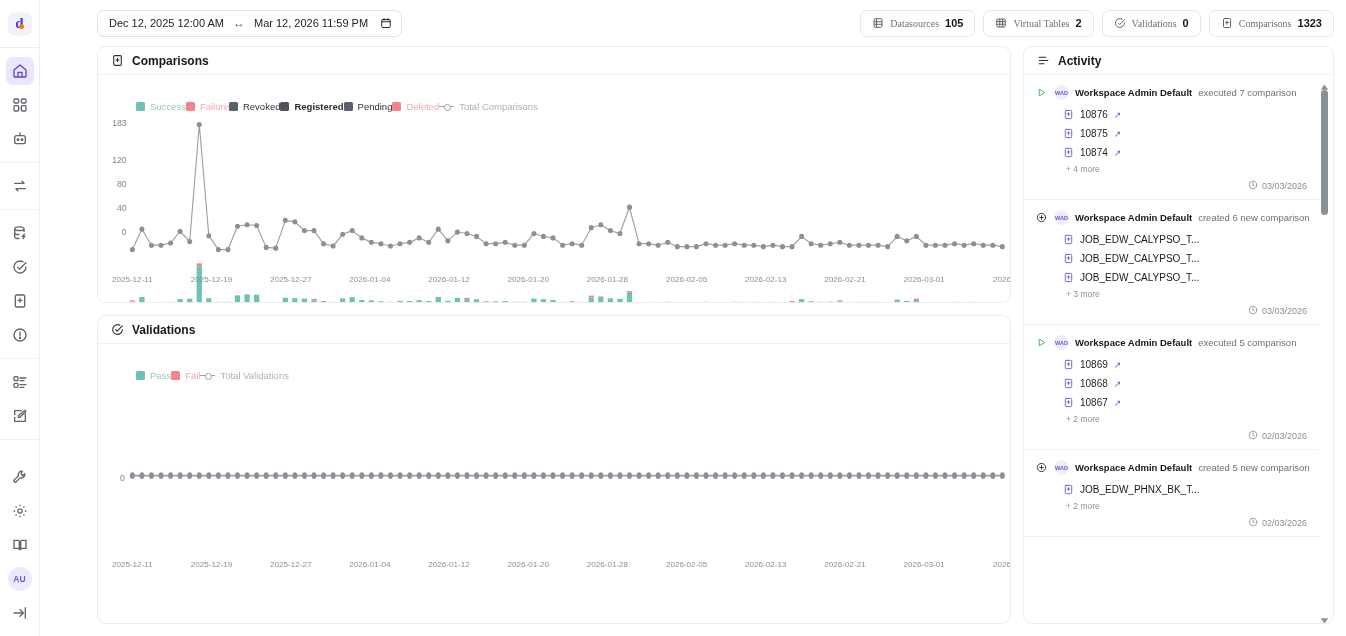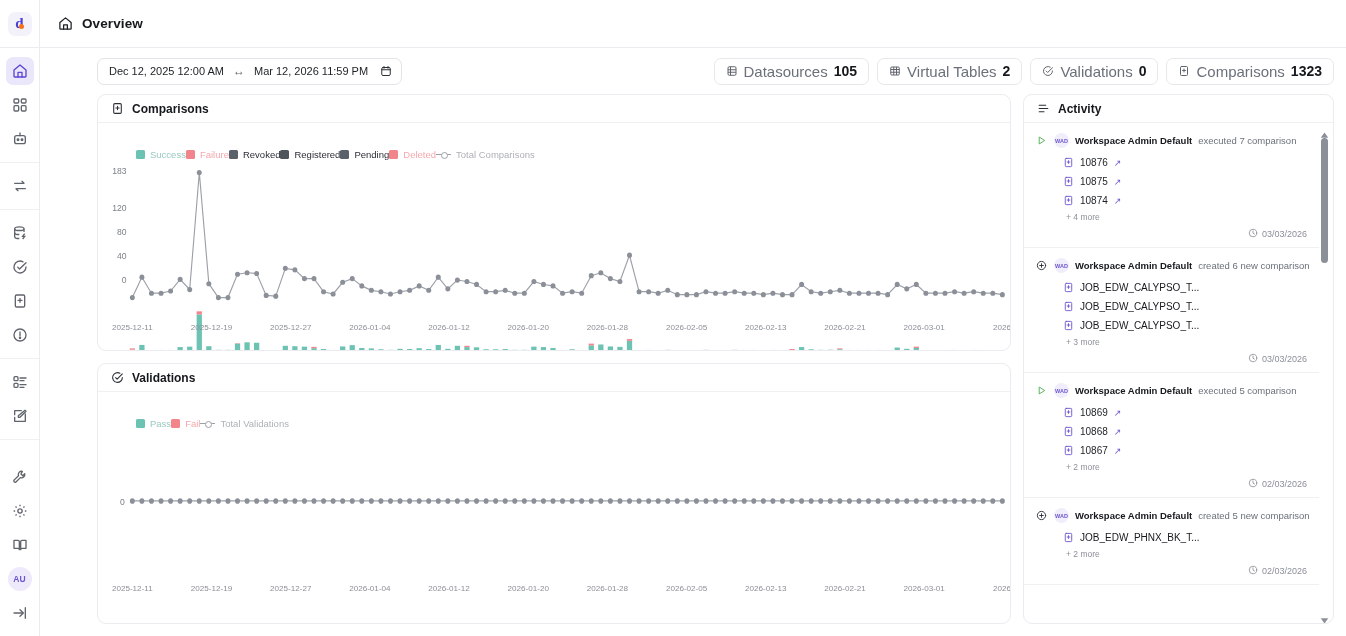--- a/index.html
+++ b/index.html
@@ -87,22 +87,22 @@
   .daterange .cal svg { width: 12px; height: 12px; }
 
   .stats { display: flex; gap: 8px; align-items: center; }
   .stat {
     height: 27px; border: 1px solid #e8e8ec; border-radius: 7px;
     background: #fff; display: flex; align-items: center; gap: 6px;
     padding: 0 11px; cursor: pointer;
   }
   .stat .ic { color: #60646c; display: flex; }
   .stat .ic svg { width: 12px; height: 12px; }
-  .stat .lbl { font-size: 15px; color: #6b7079; }
-  .stat .val { font-size: 14px; font-weight: bold; color: #15181c; }
+  .stat .lbl { font-size: 10px; color: #6b7079; font-family: Liberation Serif, serif; }
+  .stat .val { font-size: 11px; font-weight: bold; color: #15181c; }
 
   .body {
     flex: 1 1 auto; display: flex; gap: 12px;
     padding: 0 12px 12px 57px; min-height: 0;
   }
   .left-col { flex: 1 1 auto; display: flex; flex-direction: column; gap: 12px; min-width: 0; }
 
   .card {
     border: 1px solid #ececf0; border-radius: 9px; background: #fff;
     display: flex; flex-direction: column; overflow: hidden;
@@ -327,29 +327,20 @@
               <path d="M12 7l5 5-5 5"></path>
               <path d="M20 4v16"></path>
             </svg>
         </span>
       </div>
     </div>
   </div>
 
   <div class="main">
 
-    <div class="topbar">
-      <span class="home-ic">
-        <svg viewBox="0 0 24 24" fill="none" stroke="currentColor" stroke-width="2" stroke-linecap="round" stroke-linejoin="round">
-            <path d="M3 10.5 12 3l9 7.5V20a1 1 0 0 1-1 1H4a1 1 0 0 1-1-1z"></path>
-            <path d="M9 21v-7h6v7"></path>
-          </svg>
-      </span>
-      <span class="page-title">Overview</span>
-    </div>
 
     <div class="subbar">
       <div class="daterange">
         <span>Dec 12, 2025 12:00 AM</span>
         <span class="arrows">↔</span>
         <span>Mar 12, 2026 11:59 PM</span>
         <span class="cal">
           <svg viewBox="0 0 24 24" fill="none" stroke="currentColor" stroke-width="2" stroke-linecap="round">
               <rect x="3.5" y="5" width="17" height="16" rx="2.5"></rect>
               <path d="M3.5 9.5h17M8 3v3.5M16 3v3.5"></path>
@@ -425,21 +416,21 @@
                 <div class="lg">
                   <span class="sw" style="background: rgb(242, 132, 139);"></span>
                   <span style="color: rgb(243, 169, 174);">Failure</span>
                 </div>
                 <div class="lg">
                   <span class="sw" style="background: rgb(90, 97, 107);"></span>
                   <span style="color: rgb(43, 47, 54);">Revoked</span>
                 </div>
                 <div class="lg">
                   <span class="sw" style="background: rgb(78, 83, 92);"></span>
-                  <span style="color: rgb(43, 47, 54);">Registered</span>
+                  <span style="color: rgb(43, 47, 54); font-weight: bold;">Registered</span>
                 </div>
                 <div class="lg">
                   <span class="sw" style="background: rgb(90, 97, 107);"></span>
                   <span style="color: rgb(43, 47, 54);">Pending</span>
                 </div>
                 <div class="lg">
                   <span class="sw" style="background: rgb(242, 132, 139);"></span>
                   <span style="color: rgb(243, 169, 174);">Deleted</span>
                 </div>
                 <div class="lg">

